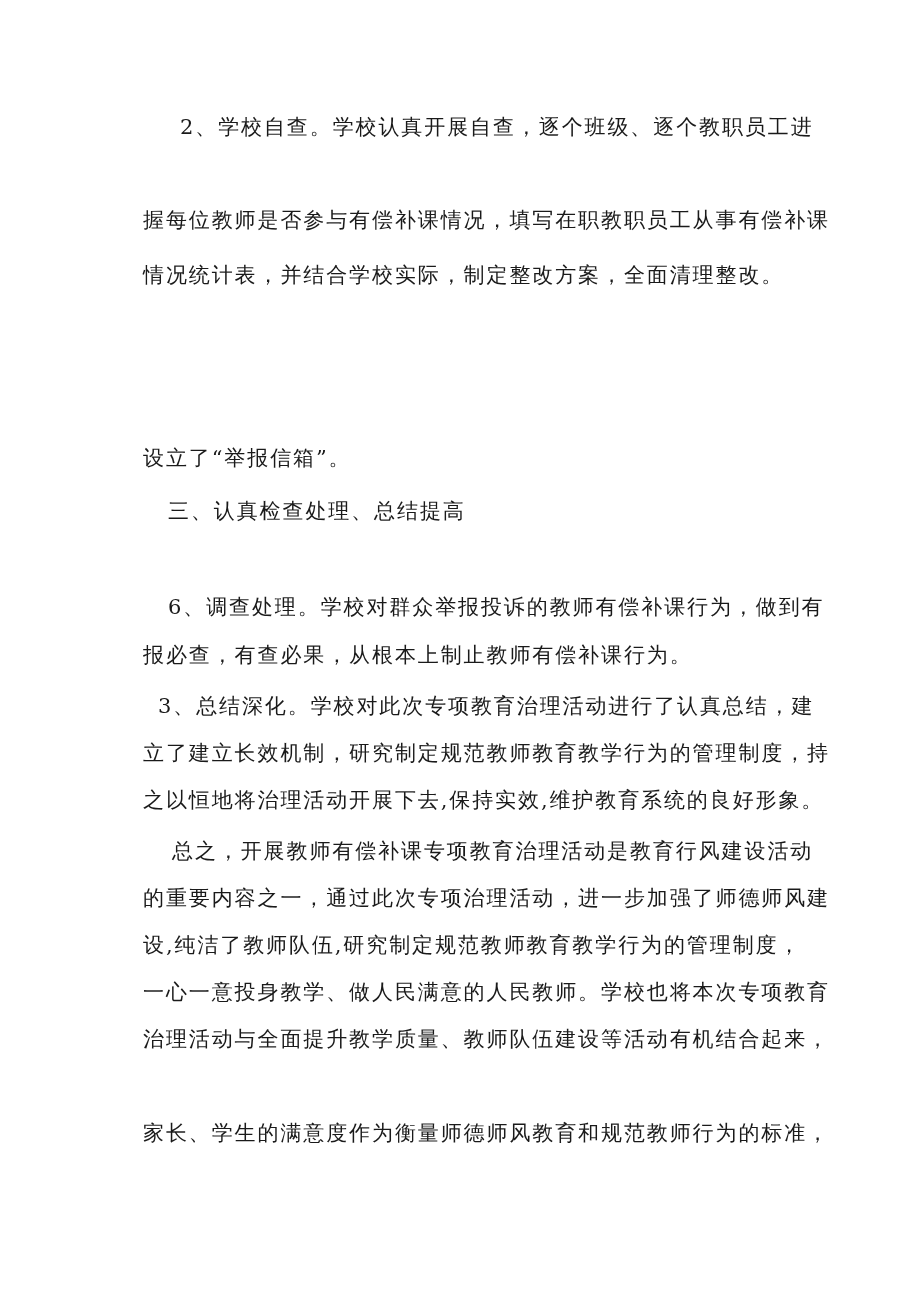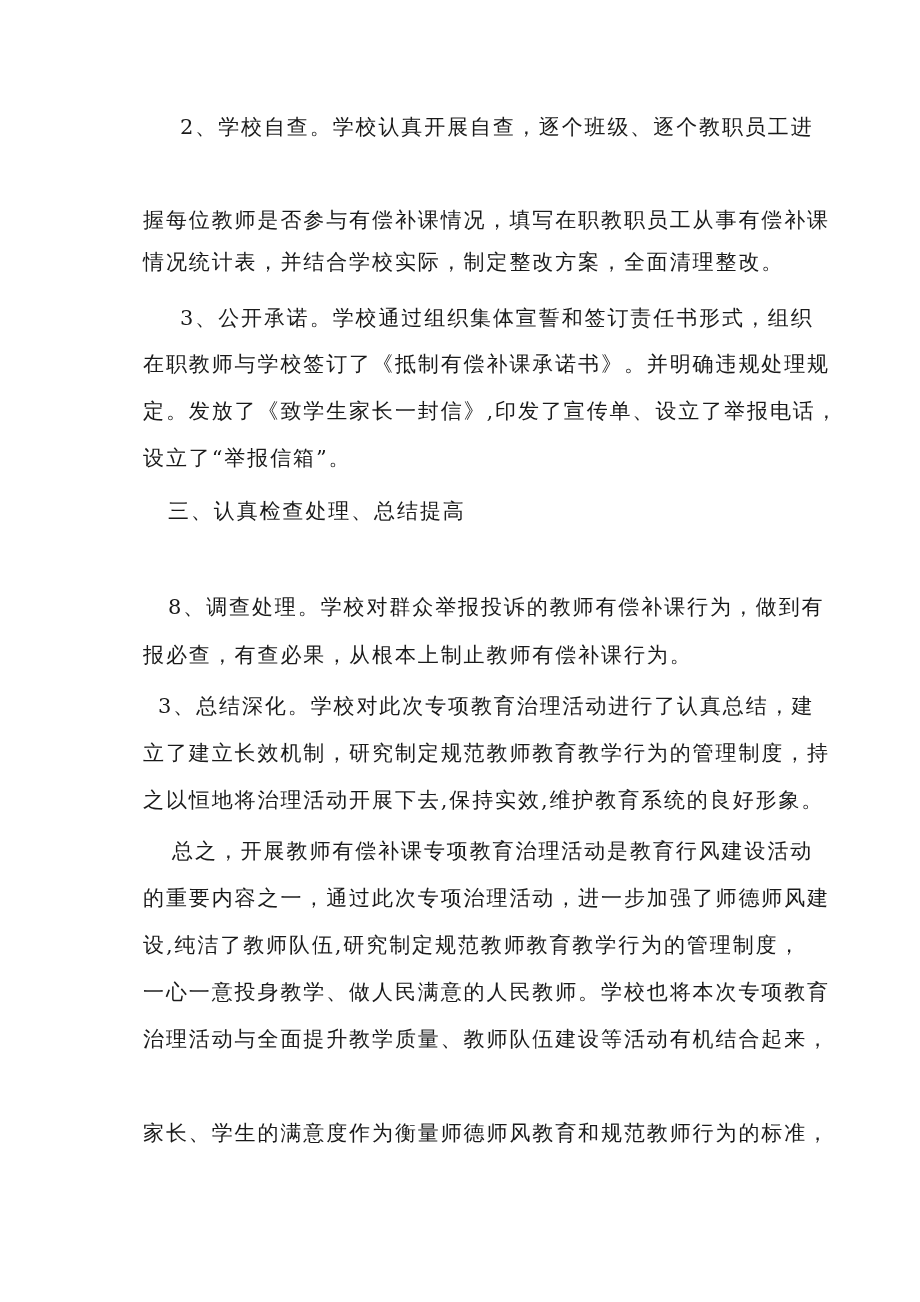--- a/index.html
+++ b/index.html
@@ -54,27 +54,24 @@
       z-index: 1;
     }
   </style>
 </head>
 <body>
 
 <div class="page">
   <div class="text-layer">
     <div class="line" style="left: 180px; top: 115px; width: 603px;">2、学校自查。学校认真开展自查，逐个班级、逐个教职员工进</div>
     <div class="line" style="left: 143px; top: 208px; width: 640px;">握每位教师是否参与有偿补课情况，填写在职教职员工从事有偿补课</div>
-    <div class="line" style="left: 143px; top: 250px; width: 640px;">情况统计表，并结合学校实际，制定整改方案，全面清理整改。</div>
-    <div class="line" style="left: 180px; top: 306px; width: 603px;">3、公开承诺。学校通过组织集体宣誓和签订责任书形式，组织</div>
-    <div class="line" style="left: 143px; top: 352px; width: 640px;">在职教师与学校签订了《抵制有偿补课承诺书》。并明确违规处理规</div>
-    <div class="line" style="left: 143px; top: 399px; width: 640px;">定。发放了《致学生家长一封信》,印发了宣传单、设立了举报电话，</div>
+    <div class="line" style="left: 143px; top: 263px; width: 640px;">情况统计表，并结合学校实际，制定整改方案，全面清理整改。</div>
     <div class="line" style="left: 143px; top: 446px; width: 640px;">设立了“举报信箱”。</div>
     <div class="line" style="left: 168px; top: 499px; width: 615px;">三、认真检查处理、总结提高</div>
-    <div class="line" style="left: 168px; top: 595px; width: 615px;">8、调查处理。学校对群众举报投诉的教师有偿补课行为，做到有</div>
+    <div class="line" style="left: 168px; top: 595px; width: 615px;">6、调查处理。学校对群众举报投诉的教师有偿补课行为，做到有</div>
     <div class="line" style="left: 143px; top: 643px; width: 640px;">报必查，有查必果，从根本上制止教师有偿补课行为。</div>
     <div class="line" style="left: 158px; top: 694px; width: 625px;">3、总结深化。学校对此次专项教育治理活动进行了认真总结，建</div>
     <div class="line" style="left: 143px; top: 741px; width: 640px;">立了建立长效机制，研究制定规范教师教育教学行为的管理制度，持</div>
     <div class="line" style="left: 143px; top: 788px; width: 640px;">之以恒地将治理活动开展下去,保持实效,维护教育系统的良好形象。</div>
     <div class="line" style="left: 172px; top: 839px; width: 611px;">总之，开展教师有偿补课专项教育治理活动是教育行风建设活动</div>
     <div class="line" style="left: 143px; top: 886px; width: 640px;">的重要内容之一，通过此次专项治理活动，进一步加强了师德师风建</div>
     <div class="line" style="left: 143px; top: 933px; width: 640px;">设,纯洁了教师队伍,研究制定规范教师教育教学行为的管理制度，</div>
     <div class="line" style="left: 143px; top: 980px; width: 640px;">一心一意投身教学、做人民满意的人民教师。学校也将本次专项教育</div>
     <div class="line" style="left: 143px; top: 1027px; width: 640px;">治理活动与全面提升教学质量、教师队伍建设等活动有机结合起来，</div>
     <div class="line" style="left: 143px; top: 1121px; width: 640px;">家长、学生的满意度作为衡量师德师风教育和规范教师行为的标准，</div>

